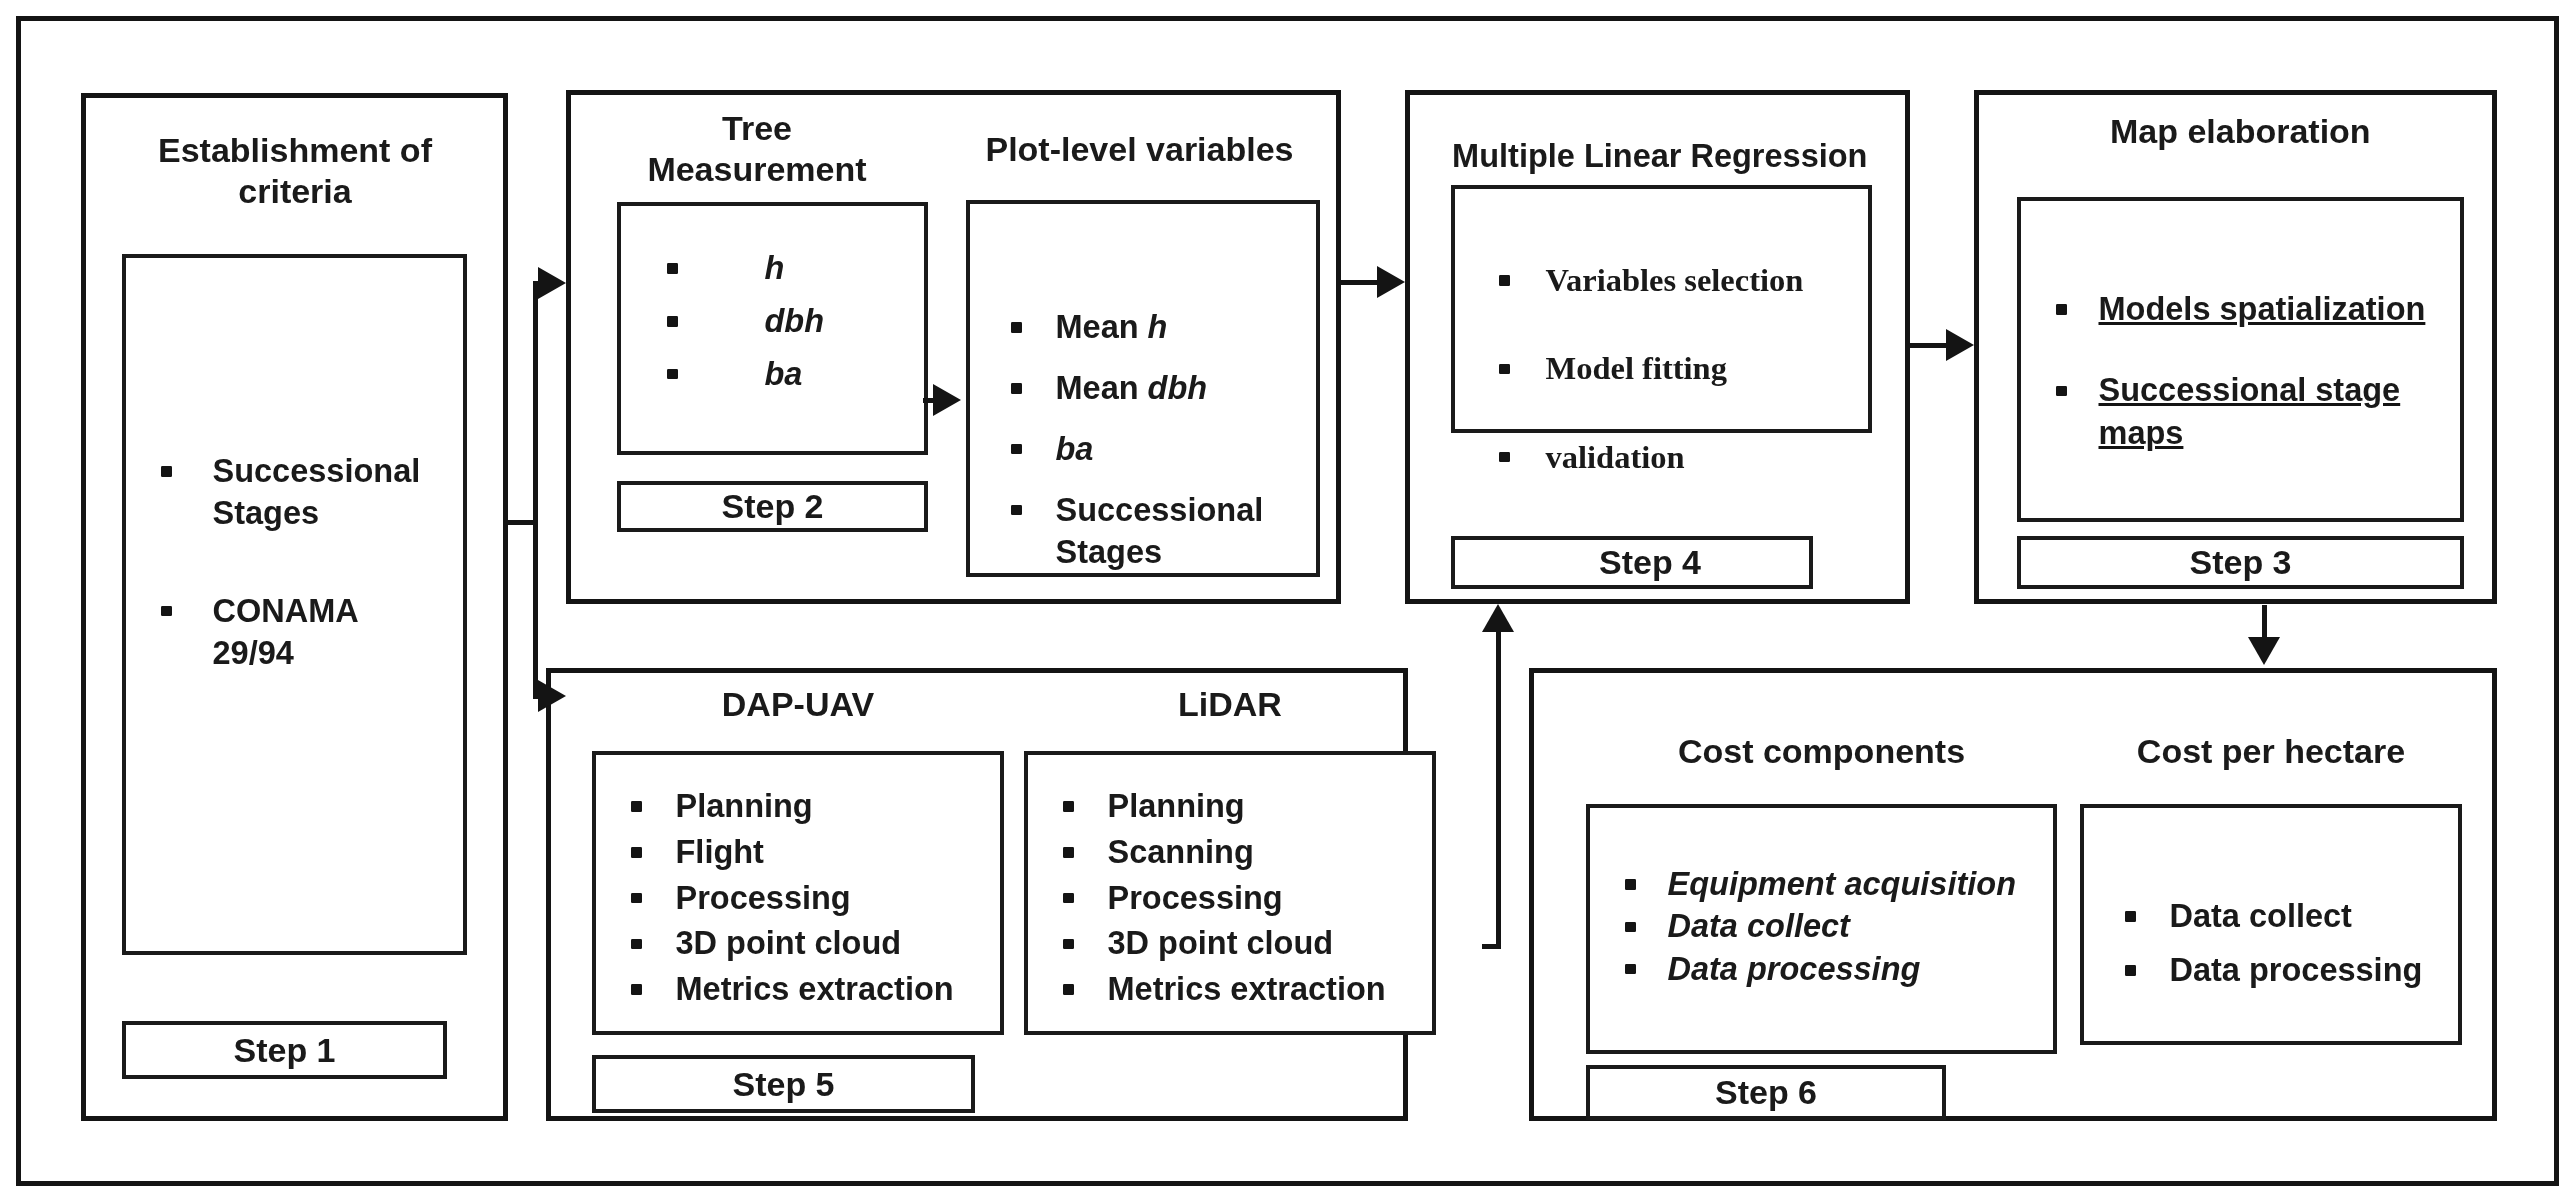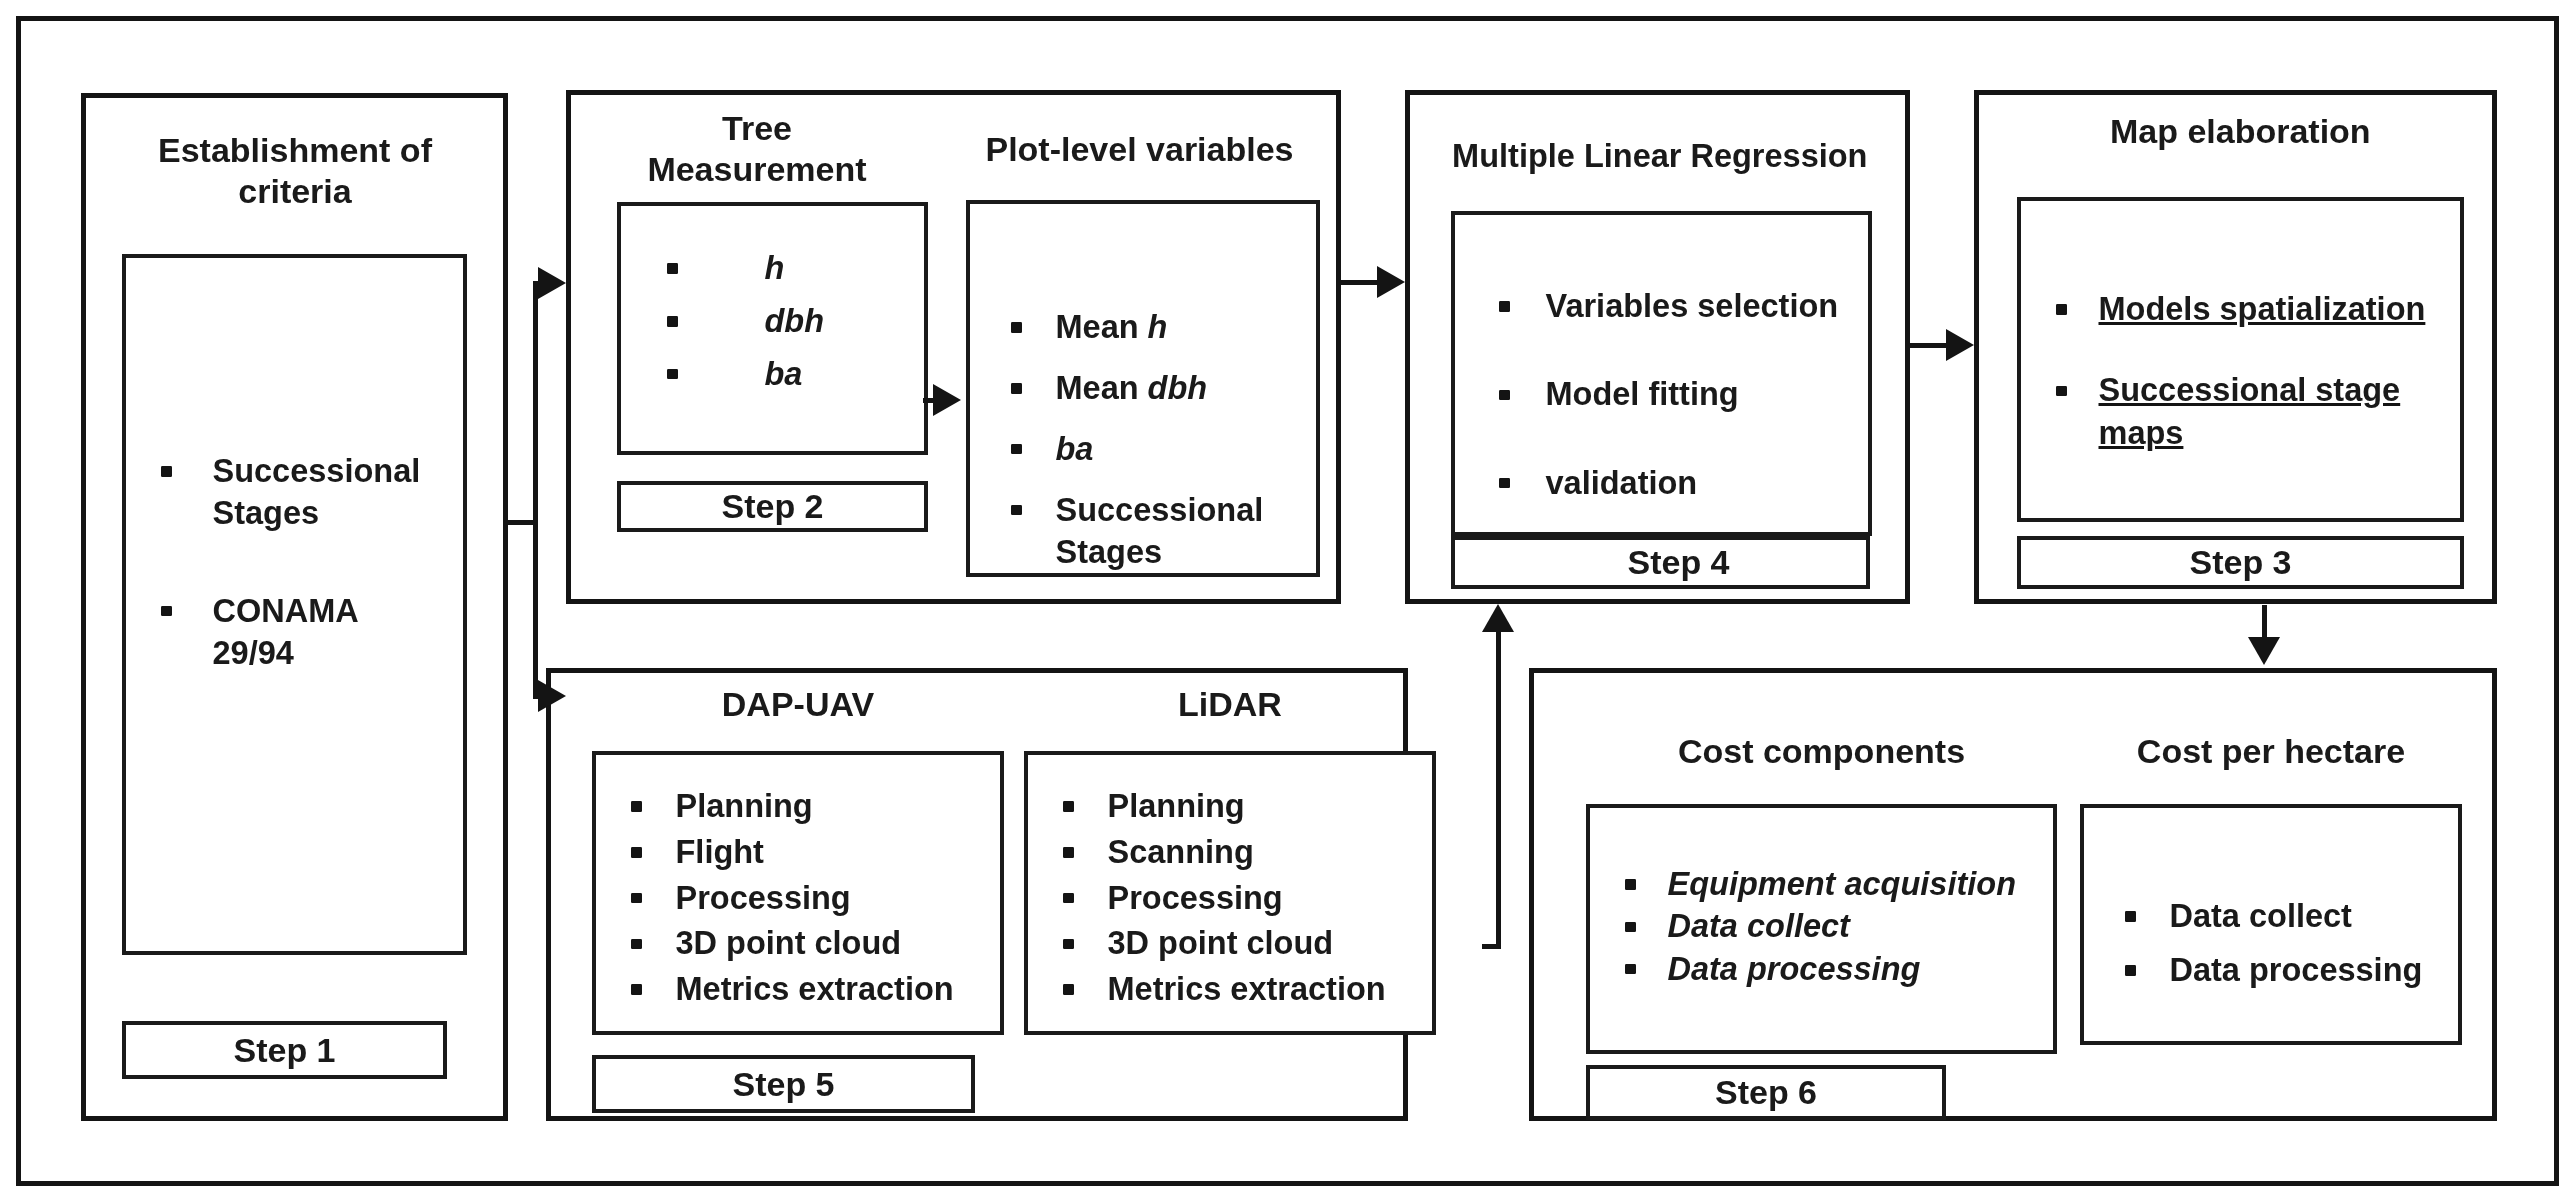--- a/index.html
+++ b/index.html
@@ -114,37 +114,37 @@
         <div class="li">
           <span class="marker"></span>
           <span class="txt"><span>Successional Stages</span></span>
         </div>
       </div>
   </div>
 </div>
 
 <div class="frame" style="left:1405px;top:90px;width:505px;height:514px;">
   <div class="title" style="left:5.8px;top:16.3px;width:488px;font-size:32.5px;margin-top:26px;">Multiple Linear Regression</div>
-  <div class="box" style="left:41px;top:116px;width:421px;height:325px;">
+  <div class="box" style="left:41px;top:90px;width:421px;height:248px;font-family:Liberation Serif, serif;">
     <div class="list list-mlr">
         <div class="li">
           <span class="marker"></span>
           <span class="txt"><span>Variables selection</span></span>
         </div>
         <div class="li">
           <span class="marker"></span>
           <span class="txt"><span>Model fitting</span></span>
         </div>
         <div class="li">
           <span class="marker"></span>
           <span class="txt"><span>validation</span></span>
         </div>
       </div>
   </div>
-  <div class="step-label" style="left:41px;top:441px;width:419px;height:53px;padding-left:36px;">
+  <div class="step-label" style="left:41px;top:441px;width:362px;height:53px;padding-left:36px;">
     <span>Step 4</span>
   </div>
 </div>
 
 <div class="frame" style="left:1974px;top:90px;width:523px;height:514px;">
   <div class="title" style="left:5.8px;top:16.3px;width:511px;">Map elaboration</div>
   <div class="box" style="left:38px;top:102px;width:447px;height:325px;">
     <div class="list list-map">
         <div class="li">
           <span class="marker"></span>

